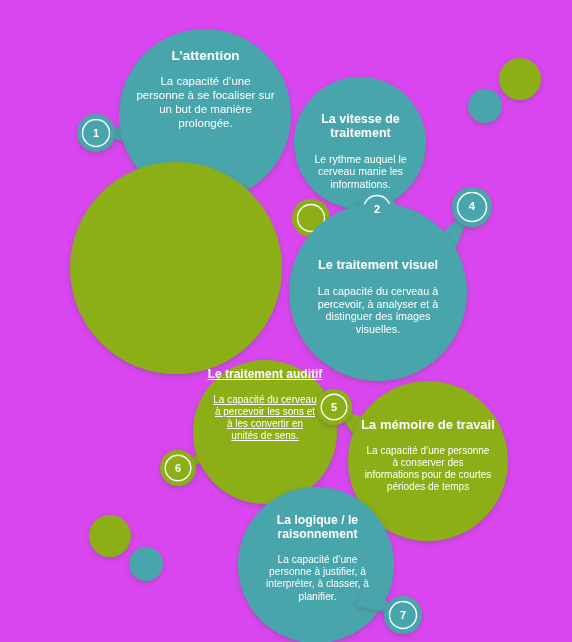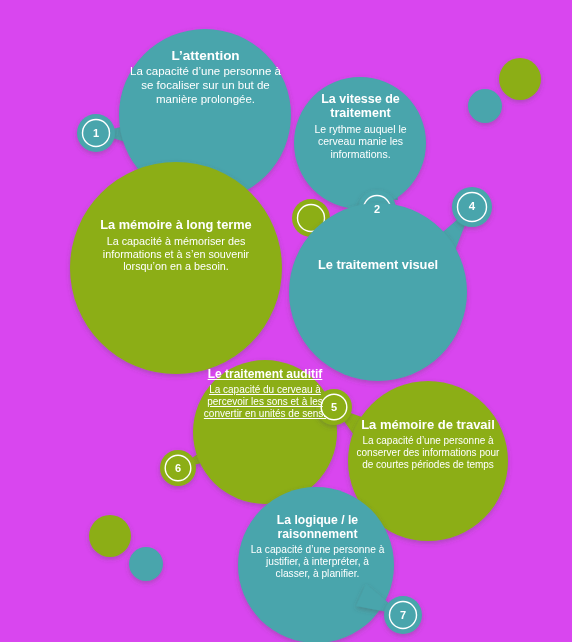--- a/index.html
+++ b/index.html
@@ -34,21 +34,21 @@
   }
   .bubble-title {
     display: block;
     font-weight: bold;
     line-height: 1.14;
     margin: 0 0 1px 0;
   }
   .bubble-desc {
     display: block;
     line-height: 1.2;
-    margin: 2px;
+    margin: 12px;
     font-weight: normal;
   }
   .badge-num {
     position: absolute;
     color: #ffffff;
     font-weight: bold;
     text-align: center;
     pointer-events: none;
     line-height: 1;
   }
@@ -129,31 +129,28 @@
       <circle cx="403" cy="615" r="13.5" fill="none" stroke="#ffffff" stroke-width="1.4"></circle>
     </g>
   </svg>
 
   <div class="bubble-text" style="left:123px; top:48px; width:165px; font-size:11.5px;">
     <span class="bubble-title" style="font-size:13.5px;">L’attention</span>
     <span class="bubble-desc">La capacité d’une personne à se focaliser sur un but de manière prolongée.</span>
   </div>
 
   <div class="bubble-text" style="left:295px; top:92px; width:131px; font-size:10.5px;">
-    <span class="bubble-title" style="font-size:12.5px;">La vitesse de traitement</span>
+    <span class="bubble-title" style="font-size:12.5px;margin-top:20px;">La vitesse de traitement</span>
     <span class="bubble-desc">Le rythme auquel le cerveau manie les informations.</span>
   </div>
 
-  <div class="bubble-text" style="left:96px; top:218px; width:160px; font-size:10.8px;">
-    <span class="bubble-title" style="font-size:12.8px;">La mémoire à long terme</span>
-    <span class="bubble-desc">La capacité à mémoriser des informations et à s’en souvenir lorsqu’on en a besoin.</span>
-  </div>
 
   <div class="bubble-text" style="left:302px; top:258px; width:152px; font-size:10.8px;">
     <span class="bubble-title" style="font-size:12.8px;">Le traitement visuel</span>
+    <span class="bubble-desc">La capacité du cerveau à percevoir, à analyser et à distinguer des images visuelles.</span>
   </div>
 
   <div class="bubble-text" style="left:201px; top:368px; width:128px; font-size:10px;text-decoration:underline;">
     <span class="bubble-title" style="font-size:12px;">Le traitement auditif</span>
     <span class="bubble-desc">La capacité du cerveau à percevoir les sons et à les convertir en unités de sens.</span>
   </div>
 
   <div class="bubble-text" style="left:352px; top:418px; width:152px; font-size:10px;">
     <span class="bubble-title" style="font-size:13px;">La mémoire de travail</span>
     <span class="bubble-desc">La capacité d’une personne à conserver des informations pour de courtes périodes de temps</span>

